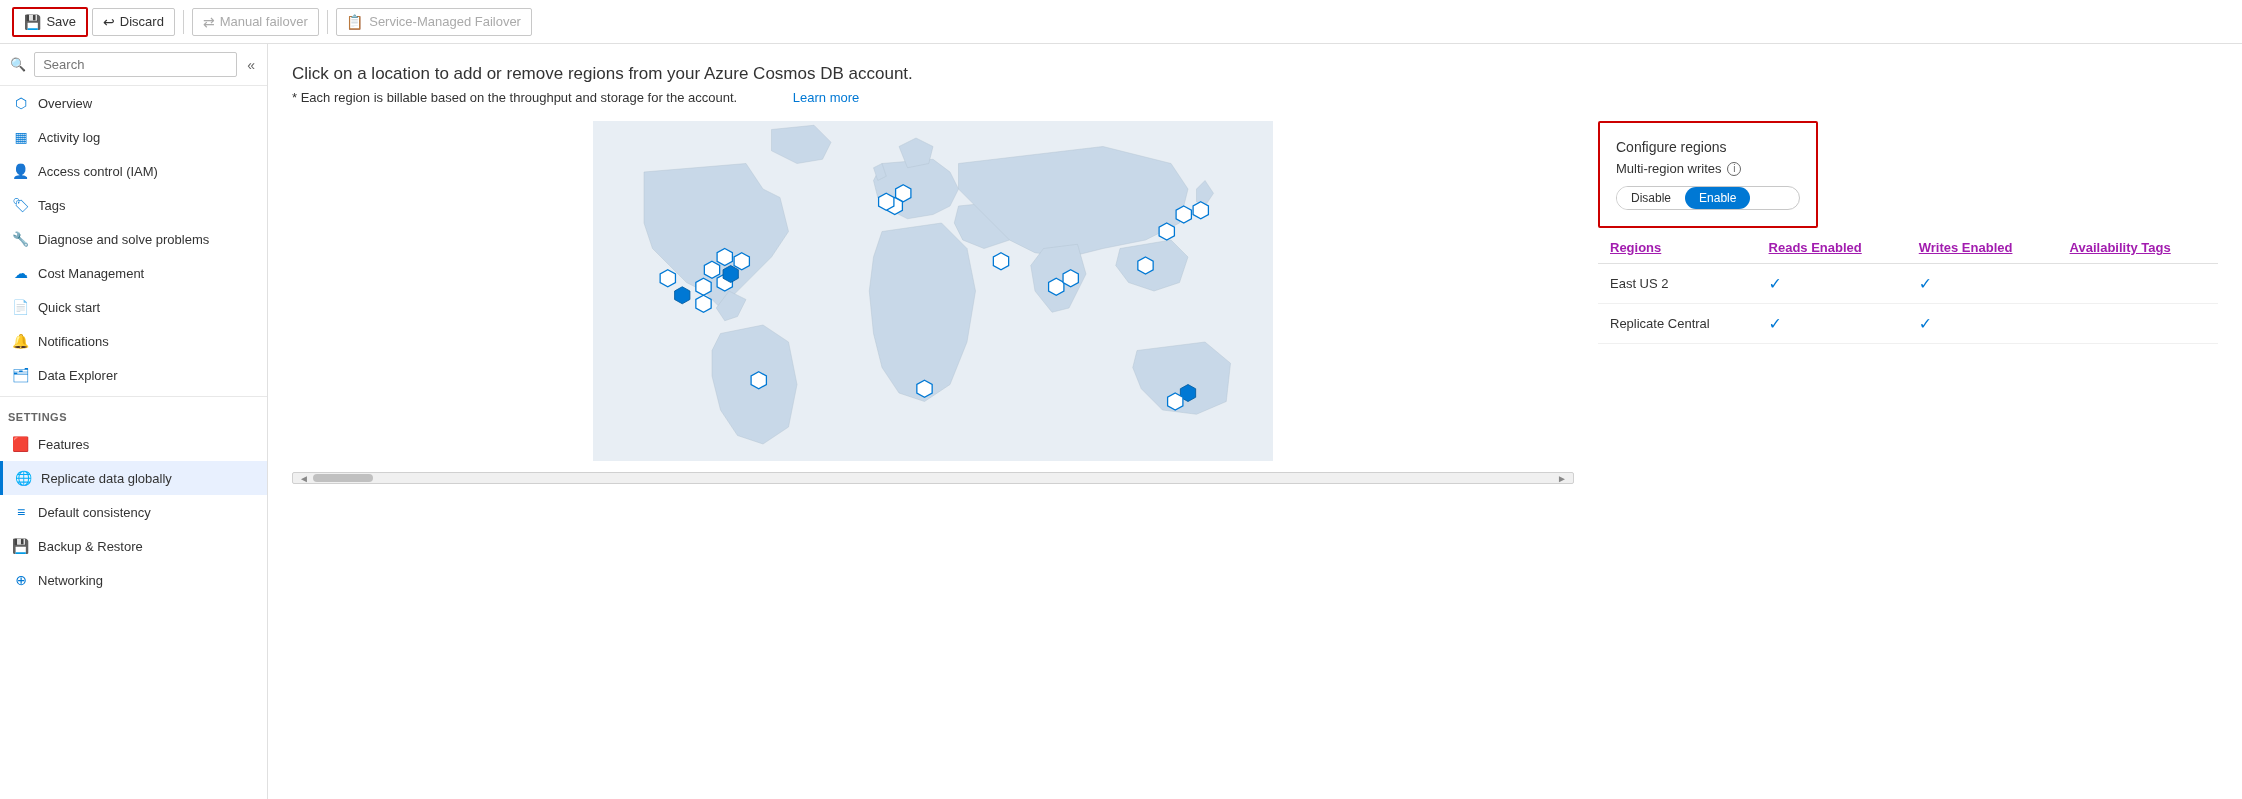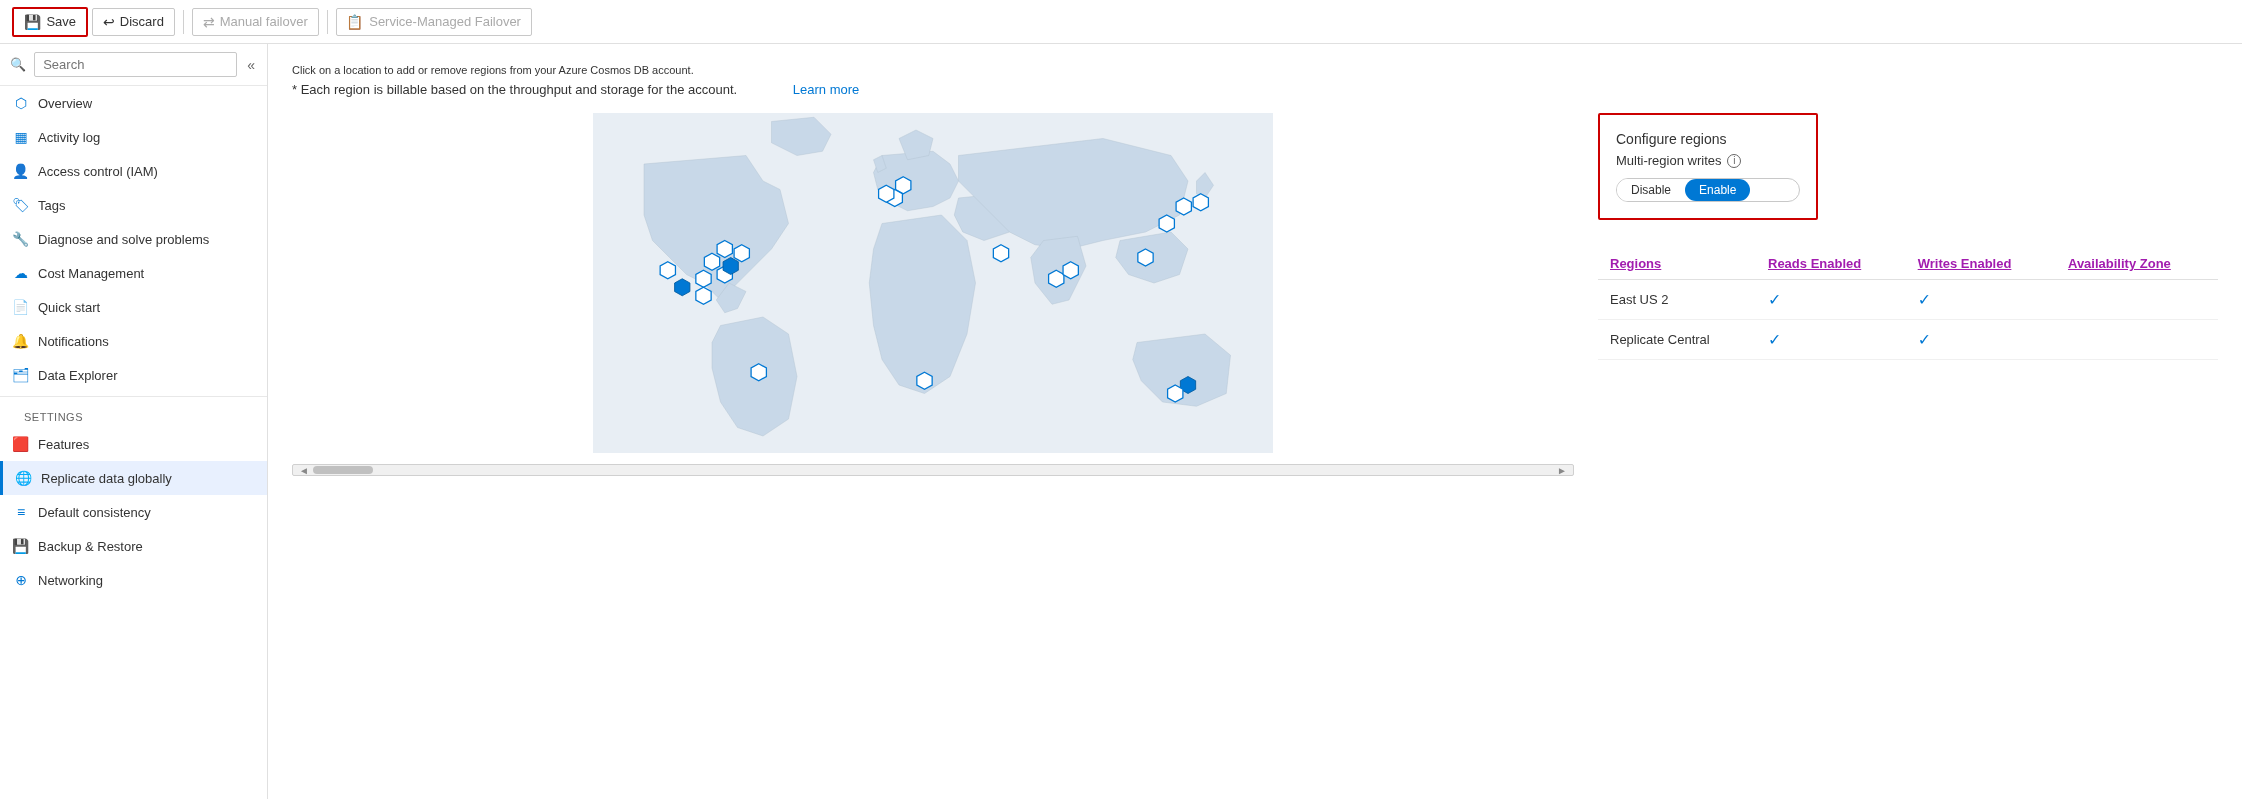--- a/index.html
+++ b/index.html
@@ -44,30 +44,30 @@
     .sidebar-collapse-btn {
       border: none; background: none; cursor: pointer; color: #666; font-size: 14px; padding: 2px;
     }
     .sidebar-item {
       display: flex; align-items: center; gap: 8px;
       padding: 9px 12px; cursor: pointer; color: #333;
     }
     .sidebar-item.active { background: #e8f0fe; border-left: 3px solid #0078d4; }
     .sidebar-item .item-icon { width: 18px; text-align: center; font-size: 14px; flex-shrink: 0; }
     .sidebar-section-label {
-      padding: 10px 24px 4px; font-size: 11px; font-weight: 400;
+      padding: 10px 8px 4px; font-size: 11px; font-weight: 700;
       color: #666; text-transform: uppercase; letter-spacing: 0.5px;
     }
     .sidebar-divider { height: 1px; background: #e8e8e8; margin: 4px 0; }
 
     
     .content {
       flex: 1; overflow: auto; padding: 20px 24px; background: #fff;
     }
-    .content-description { color: #333; margin-bottom: 6px; font-size: 11px; }
+    .content-description { color: #333; margin-bottom: 6px; font-size: 17px; }
     .content-note { color: #333; font-size: 13px; margin-bottom: 16px; }
     .content-note a { color: #0078d4; text-decoration: none; }
 
     
     .map-container {
       display: flex; gap: 24px; align-items: flex-start;
     }
     .map-wrapper {
       flex: 1; position: relative; min-height: 340px; max-height: 380px;
       overflow: hidden;
@@ -78,21 +78,21 @@
       width: 100%; height: 340px;
     }
 
     
     .right-panel {
       width: 620px; flex-shrink: 0;
     }
 
     
     .configure-box {
-      border: 2px solid #c00; padding: 16px; margin-bottom: 28px;
+      border: 2px solid #c00; padding: 16px; margin-bottom: 4px;
       border-radius: 2px; display: inline-block; min-width: 220px;
     }
     .configure-title { font-size: 14px; color: #333; margin-bottom: 6px; }
     .multi-region-row {
       display: flex; align-items: center; gap: 6px; margin-bottom: 10px; color: #333;
     }
     .info-icon {
       width: 14px; height: 14px; border-radius: 50%; border: 1px solid #666;
       display: inline-flex; align-items: center; justify-content: center;
       font-size: 10px; color: #666; cursor: pointer;
@@ -346,21 +346,21 @@
 
         
 
         
         <table class="regions-table">
           <thead>
             <tr>
               <th>Regions</th>
               <th>Reads Enabled</th>
               <th>Writes Enabled</th>
-              <th>Availability Zone</th>
+              <th>Availability Tags</th>
             </tr>
           </thead>
           <tbody id="regions-tbody">
               <tr>
     <td>East US 2</td>
     <td><span class="check-icon">✓</span></td>
     <td><span class="check-icon">✓</span></td>
     <td></td>
   </tr>
               <tr>

